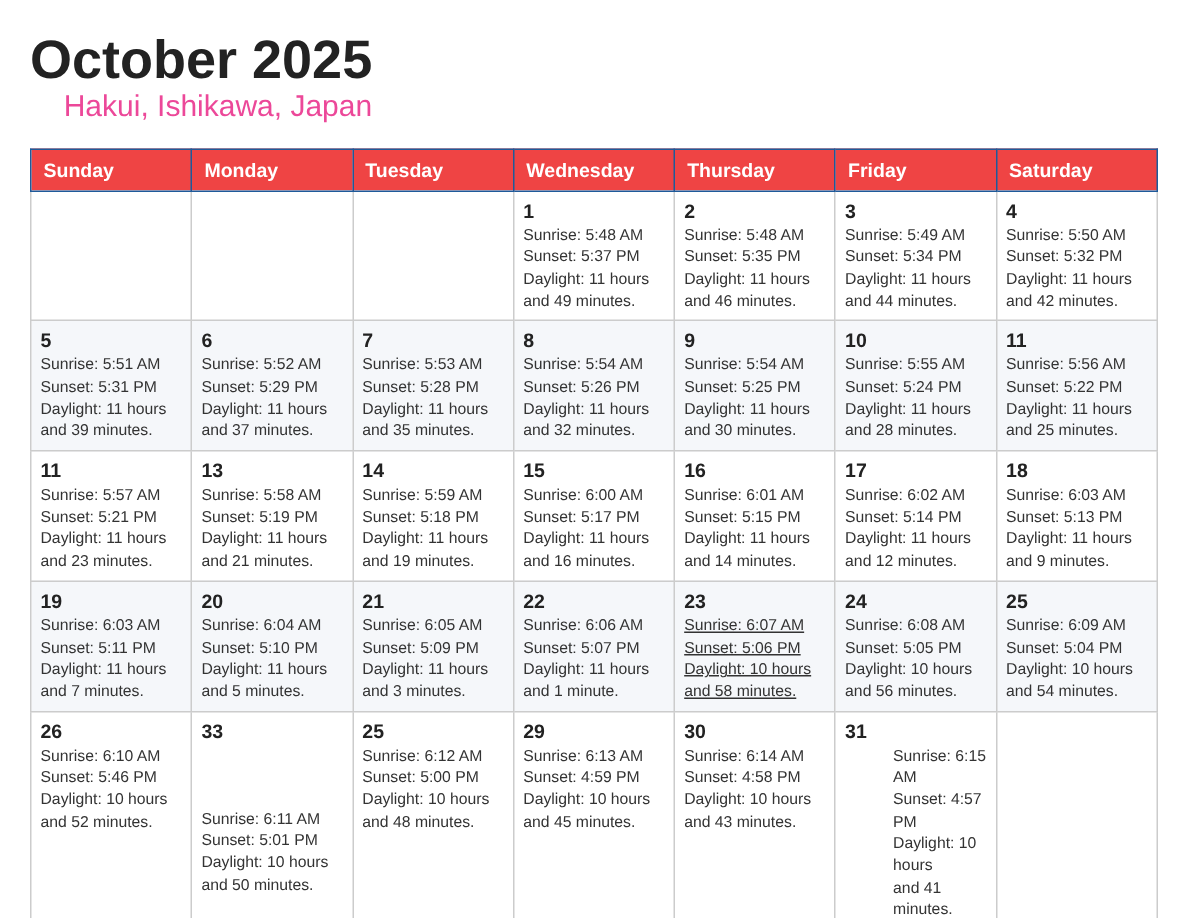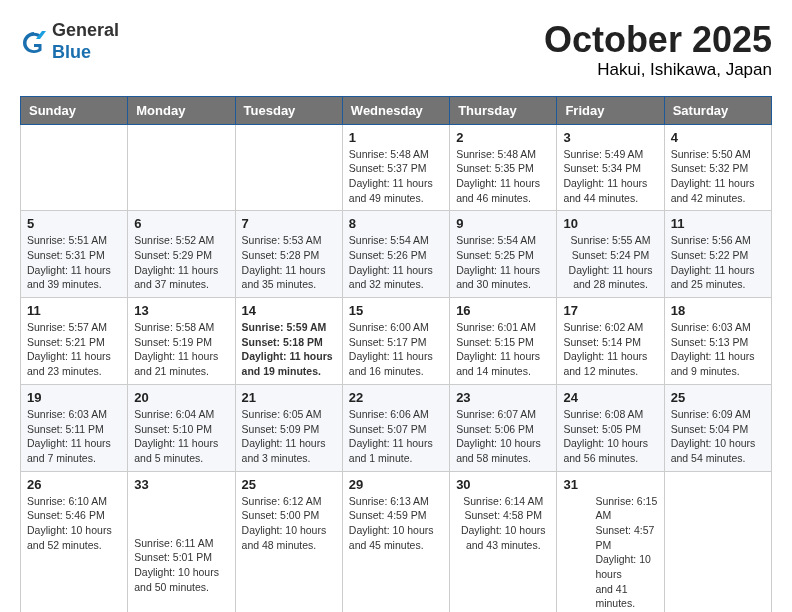--- a/index.html
+++ b/index.html
@@ -35,30 +35,30 @@
     .title-block {
       text-align: right;
     }
     .month-title {
       font-size: 36px;
       font-weight: bold;
       color: #222;
       line-height: 1.1;
     }
     .location {
-      font-size: 17px;
-      color: #000000;
+      font-size: 20px;
+      color: #ec4899;
     }
     .calendar {
       width: 100%;
       border-collapse: collapse;
       border: 1px solid #ccc;
     }
     .calendar th {
-      background: #737373;
+      background: #ef4444;
       color: #fff;
       text-align: left;
       padding: 6px 8px;
       font-size: 13px;
       font-weight: bold;
       border: 1px solid #1e5a9a;
     }
     .calendar td {
       border: 1px solid #ccc;
       vertical-align: top;
@@ -83,31 +83,20 @@
       line-height: 1.4;
     }
     .empty-cell {
       background: #f9f9f9;
     }
   </style>
 </head>
 <body>
 
 <div class="header">
-  <div class="logo">
-    <svg class="logo-icon" viewBox="0 0 28 28">
-      <rect x="0" y="0" width="28" height="28" fill="transparent"></rect>
-      <path d="M14 4 C8 4 3 9 3 15 C3 21 8 25 14 25 C17 25 19.5 24 21.5 22.5 L21.5 16 L14 16 L14 19 L18.5 19 L18.5 21 C17.2 21.8 15.7 22.2 14 22.2 C9.8 22.2 6.5 18.9 6.5 15 C6.5 11.1 9.8 7.8 14 7.8 C16.2 7.8 18.1 8.7 19.5 10.1 L21.8 7.8 C19.8 5.9 17.1 4.8 14 4.8 Z" fill="#1a6faf"></path>
-      <path d="M22 3 L26 3 L20 11 L16 11 Z" fill="#1a9fdf"></path>
-    </svg>
-    <div class="logo-text">
-      <span class="logo-general">General</span><br>
-      <span class="logo-blue">Blue</span>
-    </div>
-  </div>
   <div class="title-block">
     <div class="month-title">October 2025</div>
     <div class="location">Hakui, Ishikawa, Japan</div>
   </div>
 </div>
 
 <table class="calendar">
   <thead>
     <tr>
     <th>Sunday</th>
@@ -184,21 +173,21 @@
         </td>
         <td>
           <span class="day-number">9</span>
           <div class="day-info" style="white-space: pre-line;">Sunrise: 5:54 AM
 Sunset: 5:25 PM
 Daylight: 11 hours
 and 30 minutes.</div>
         </td>
         <td>
           <span class="day-number">10</span>
-          <div class="day-info" style="white-space: pre-line; text-align: center;">Sunrise: 5:55 AM
+          <div class="day-info" style="white-space: pre-line;">Sunrise: 5:55 AM
 Sunset: 5:24 PM
 Daylight: 11 hours
 and 28 minutes.</div>
         </td>
         <td>
           <span class="day-number">11</span>
           <div class="day-info" style="white-space: pre-line;">Sunrise: 5:56 AM
 Sunset: 5:22 PM
 Daylight: 11 hours
 and 25 minutes.</div>
@@ -214,21 +203,21 @@
         </td>
         <td>
           <span class="day-number">13</span>
           <div class="day-info" style="white-space: pre-line;">Sunrise: 5:58 AM
 Sunset: 5:19 PM
 Daylight: 11 hours
 and 21 minutes.</div>
         </td>
         <td>
           <span class="day-number">14</span>
-          <div class="day-info" style="white-space: pre-line; font-weight: bold;">Sunrise: 5:59 AM
+          <div class="day-info" style="white-space: pre-line;">Sunrise: 5:59 AM
 Sunset: 5:18 PM
 Daylight: 11 hours
 and 19 minutes.</div>
         </td>
         <td>
           <span class="day-number">15</span>
           <div class="day-info" style="white-space: pre-line;">Sunrise: 6:00 AM
 Sunset: 5:17 PM
 Daylight: 11 hours
 and 16 minutes.</div>
@@ -279,21 +268,21 @@
         </td>
         <td>
           <span class="day-number">22</span>
           <div class="day-info" style="white-space: pre-line;">Sunrise: 6:06 AM
 Sunset: 5:07 PM
 Daylight: 11 hours
 and 1 minute.</div>
         </td>
         <td>
           <span class="day-number">23</span>
-          <div class="day-info" style="white-space: pre-line;">Sunrise: 6:07 AM
+          <div class="day-info" style="white-space: pre-line; text-decoration: underline;">Sunrise: 6:07 AM
 Sunset: 5:06 PM
 Daylight: 10 hours
 and 58 minutes.</div>
         </td>
         <td>
           <span class="day-number">24</span>
           <div class="day-info" style="white-space: pre-line;">Sunrise: 6:08 AM
 Sunset: 5:05 PM
 Daylight: 10 hours
 and 56 minutes.</div>
@@ -330,21 +319,21 @@
         </td>
         <td>
           <span class="day-number">29</span>
           <div class="day-info" style="white-space: pre-line;">Sunrise: 6:13 AM
 Sunset: 4:59 PM
 Daylight: 10 hours
 and 45 minutes.</div>
         </td>
         <td>
           <span class="day-number">30</span>
-          <div class="day-info" style="white-space: pre-line; text-align: center;">Sunrise: 6:14 AM
+          <div class="day-info" style="white-space: pre-line;">Sunrise: 6:14 AM
 Sunset: 4:58 PM
 Daylight: 10 hours
 and 43 minutes.</div>
         </td>
         <td>
           <span class="day-number">31</span>
           <div class="day-info" style="white-space: pre-line; margin-left: 32px;">Sunrise: 6:15 AM
 Sunset: 4:57 PM
 Daylight: 10 hours
 and 41 minutes.</div>

